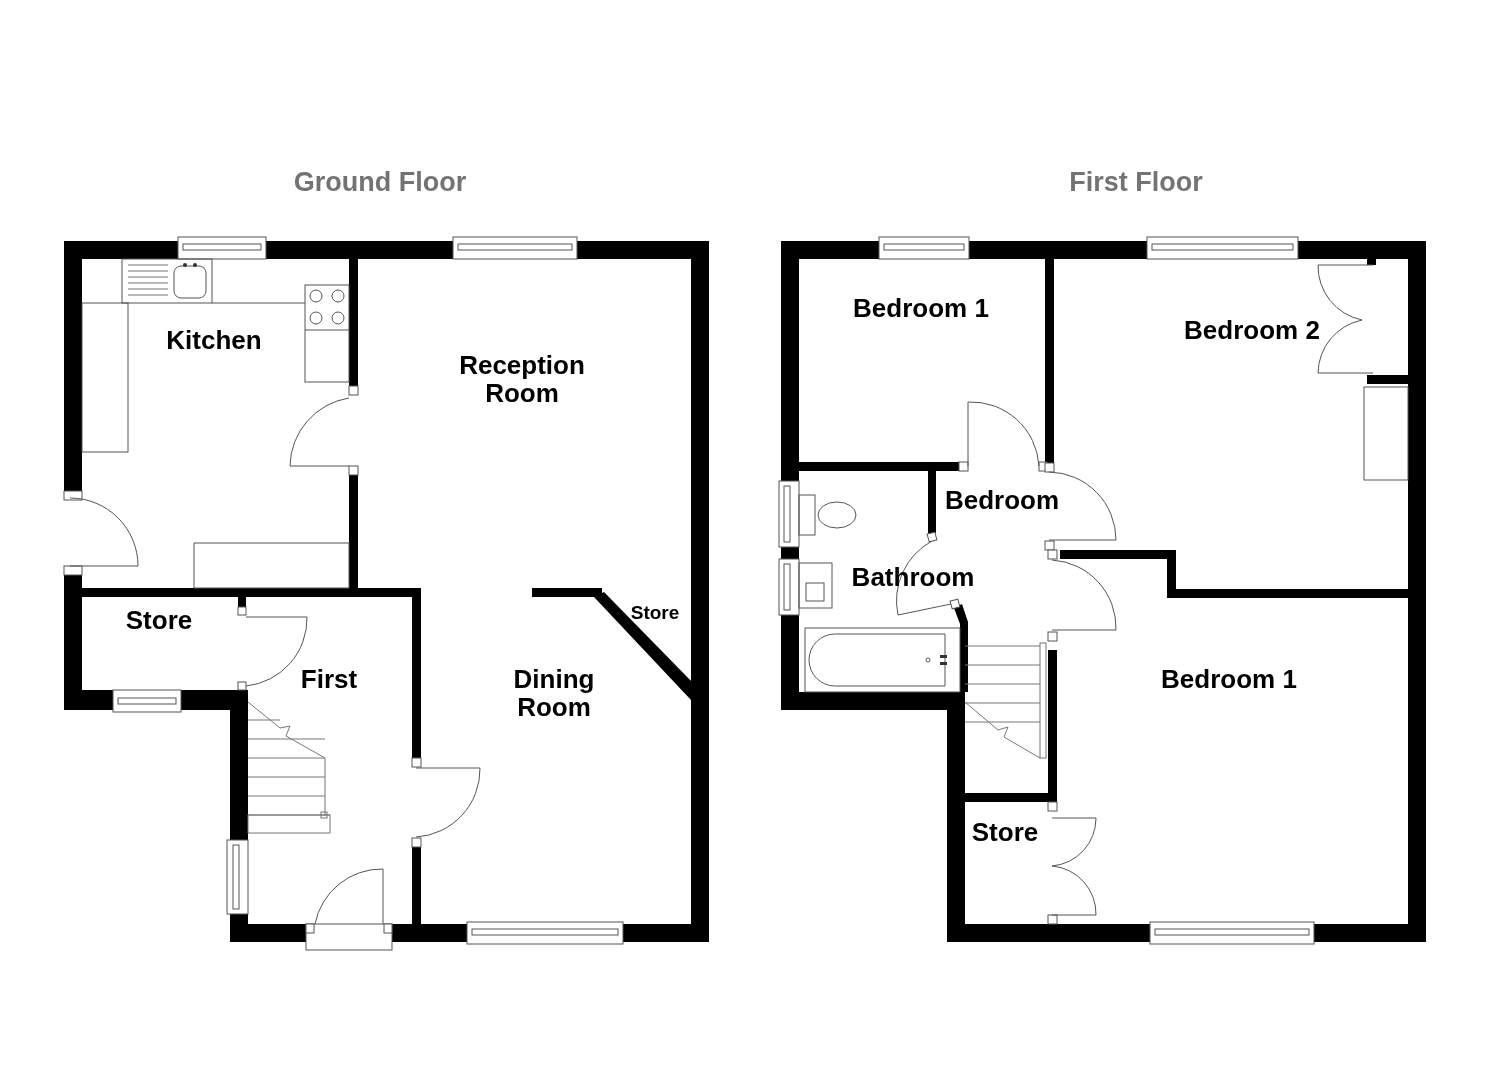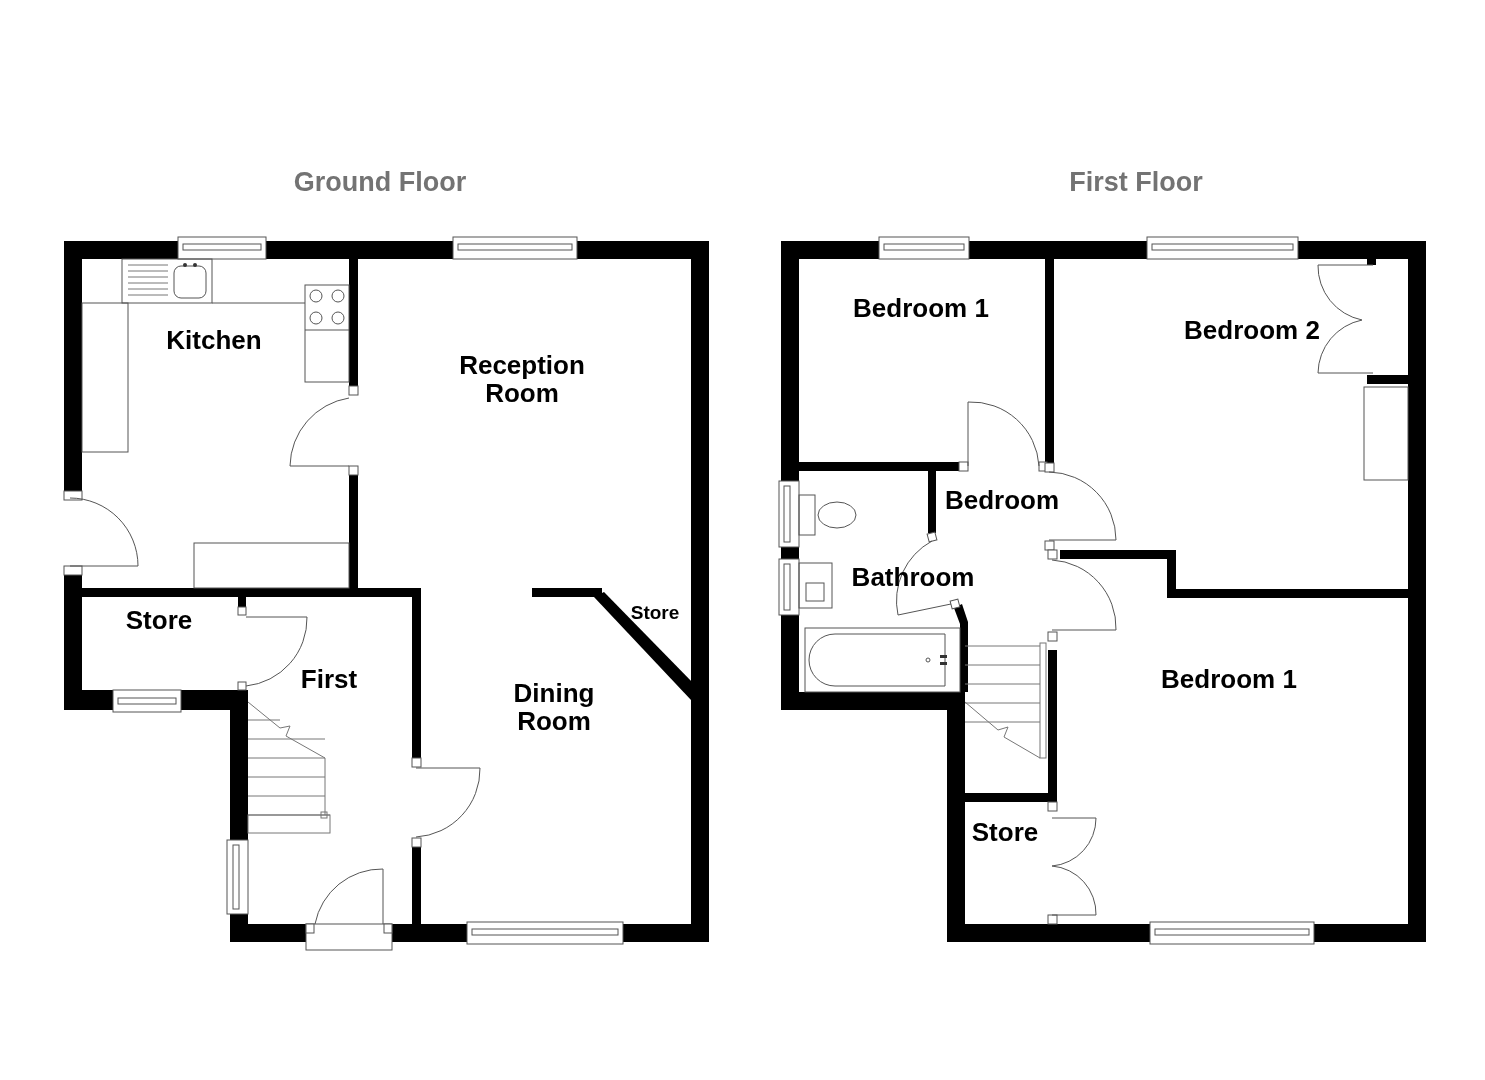--- a/index.html
+++ b/index.html
@@ -179,21 +179,21 @@
       <rect x="1040" y="643" width="6" height="115"></rect>
     </g>
   </g>
 </svg>
 
 <div class="floor-title" style="left:380px; top:167px;">Ground Floor</div>
 <div class="floor-title" style="left:1100px; top:167px;margin-left:36px;">First Floor</div>
 
 <div class="room-label" style="left:214px; top:326px;"><span>Kitchen</span></div>
 <div class="room-label" style="left:522px; top:326px;margin-top:25px;"><span>Reception</span><br><span>Room</span></div>
-<div class="room-label" style="left:554px; top:679px;text-align:center;"><span>Dining</span><br><span>Room</span></div>
+<div class="room-label" style="left:554px; top:665px;text-align:center;"><span>Dining</span><br><span>Room</span></div>
 <div class="room-label small" style="left:655px; top:603px;">Store</div>
 <div class="room-label" style="left:159px; top:606px;">Store</div>
 <div class="room-label" style="left:329px; top:665px;">First</div>
 
 <div class="room-label" style="left:921px; top:294px;">Bedroom 1</div>
 <div class="room-label" style="left:1229px; top:316px;margin-left:23px;">Bedroom 2</div>
 <div class="room-label" style="left:1002px; top:486px;">Bedroom</div>
 <div class="room-label" style="left:869px; top:563px;margin-left:44px;">Bathroom</div>
 <div class="room-label" style="left:1229px; top:665px;">Bedroom 1</div>
 <div class="room-label" style="left:1005px; top:818px;">Store</div>

